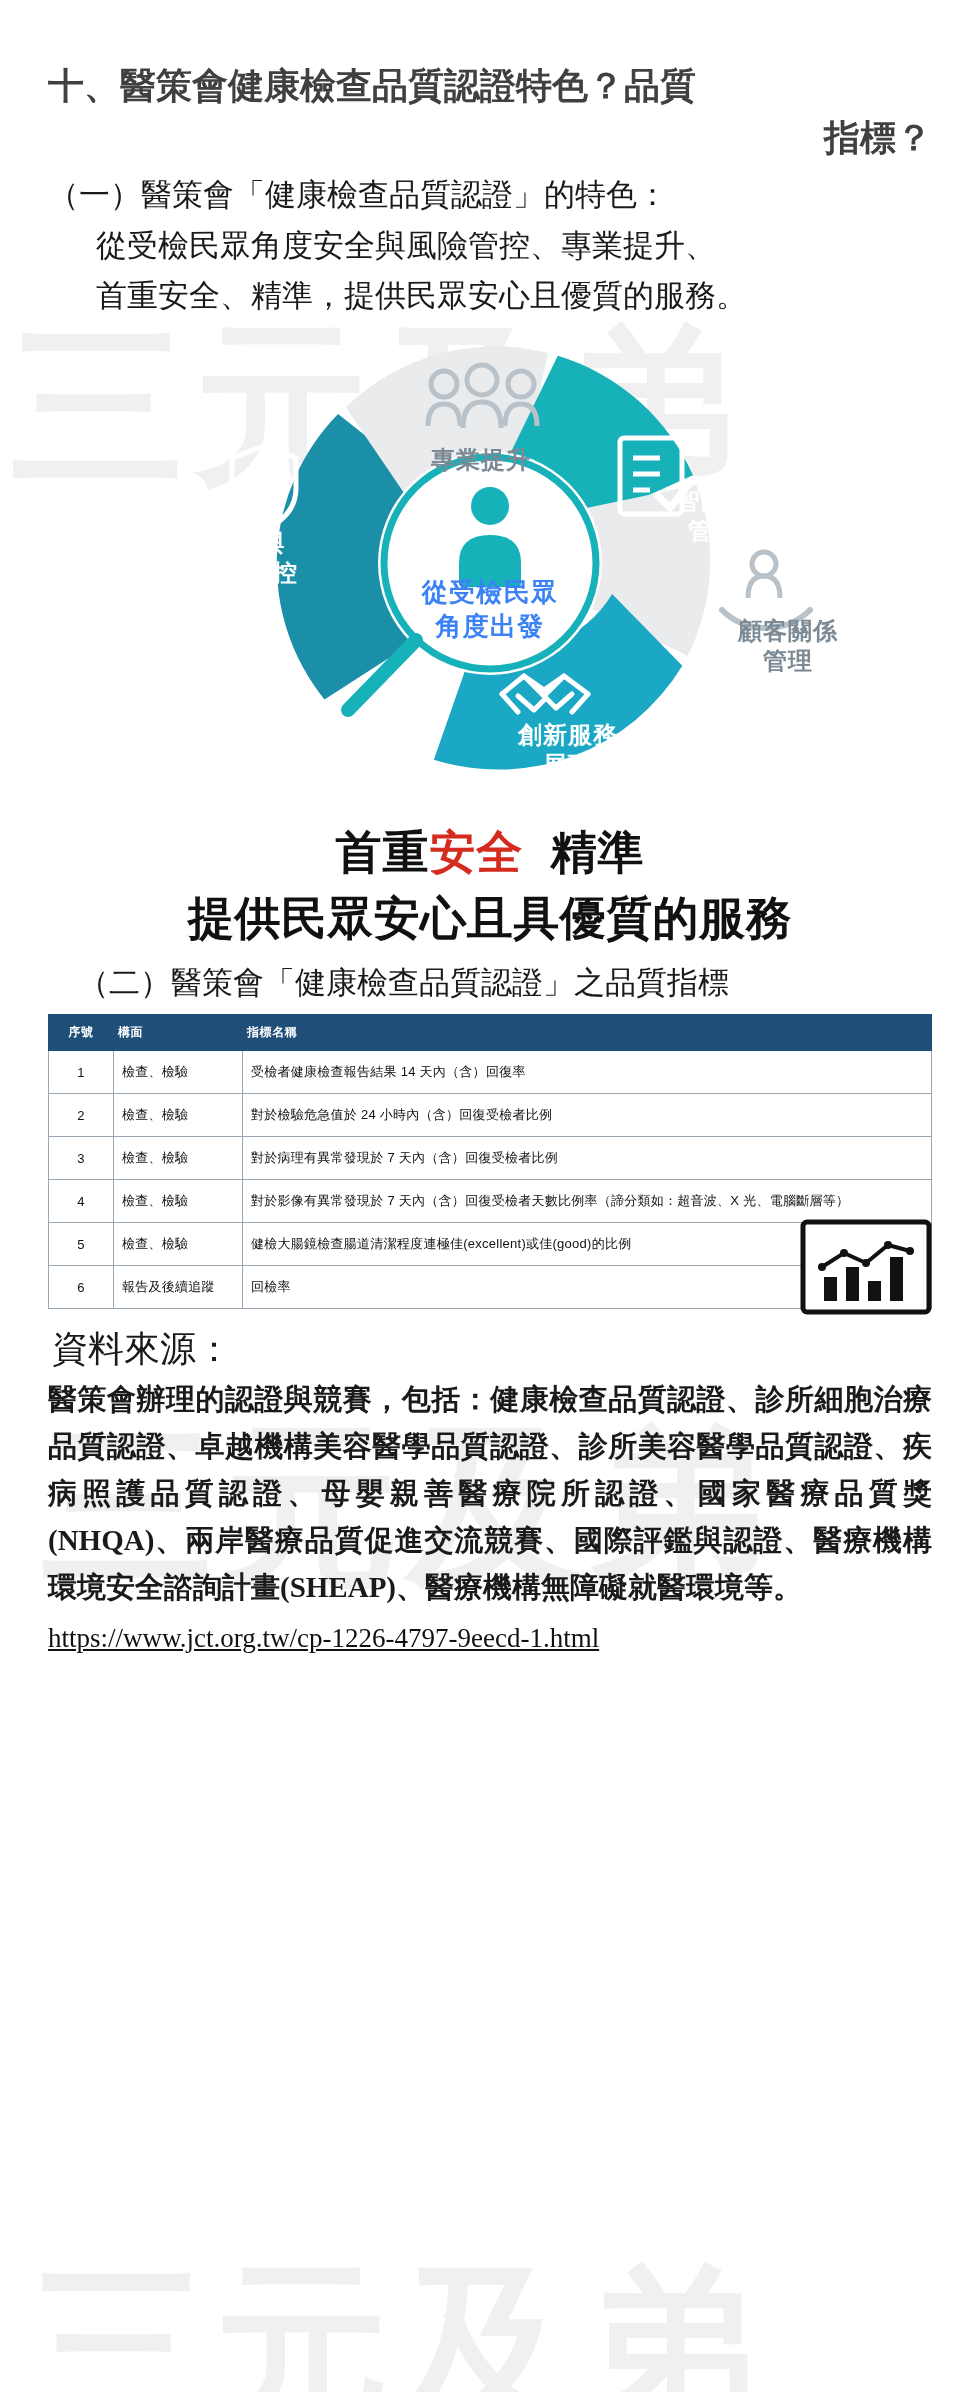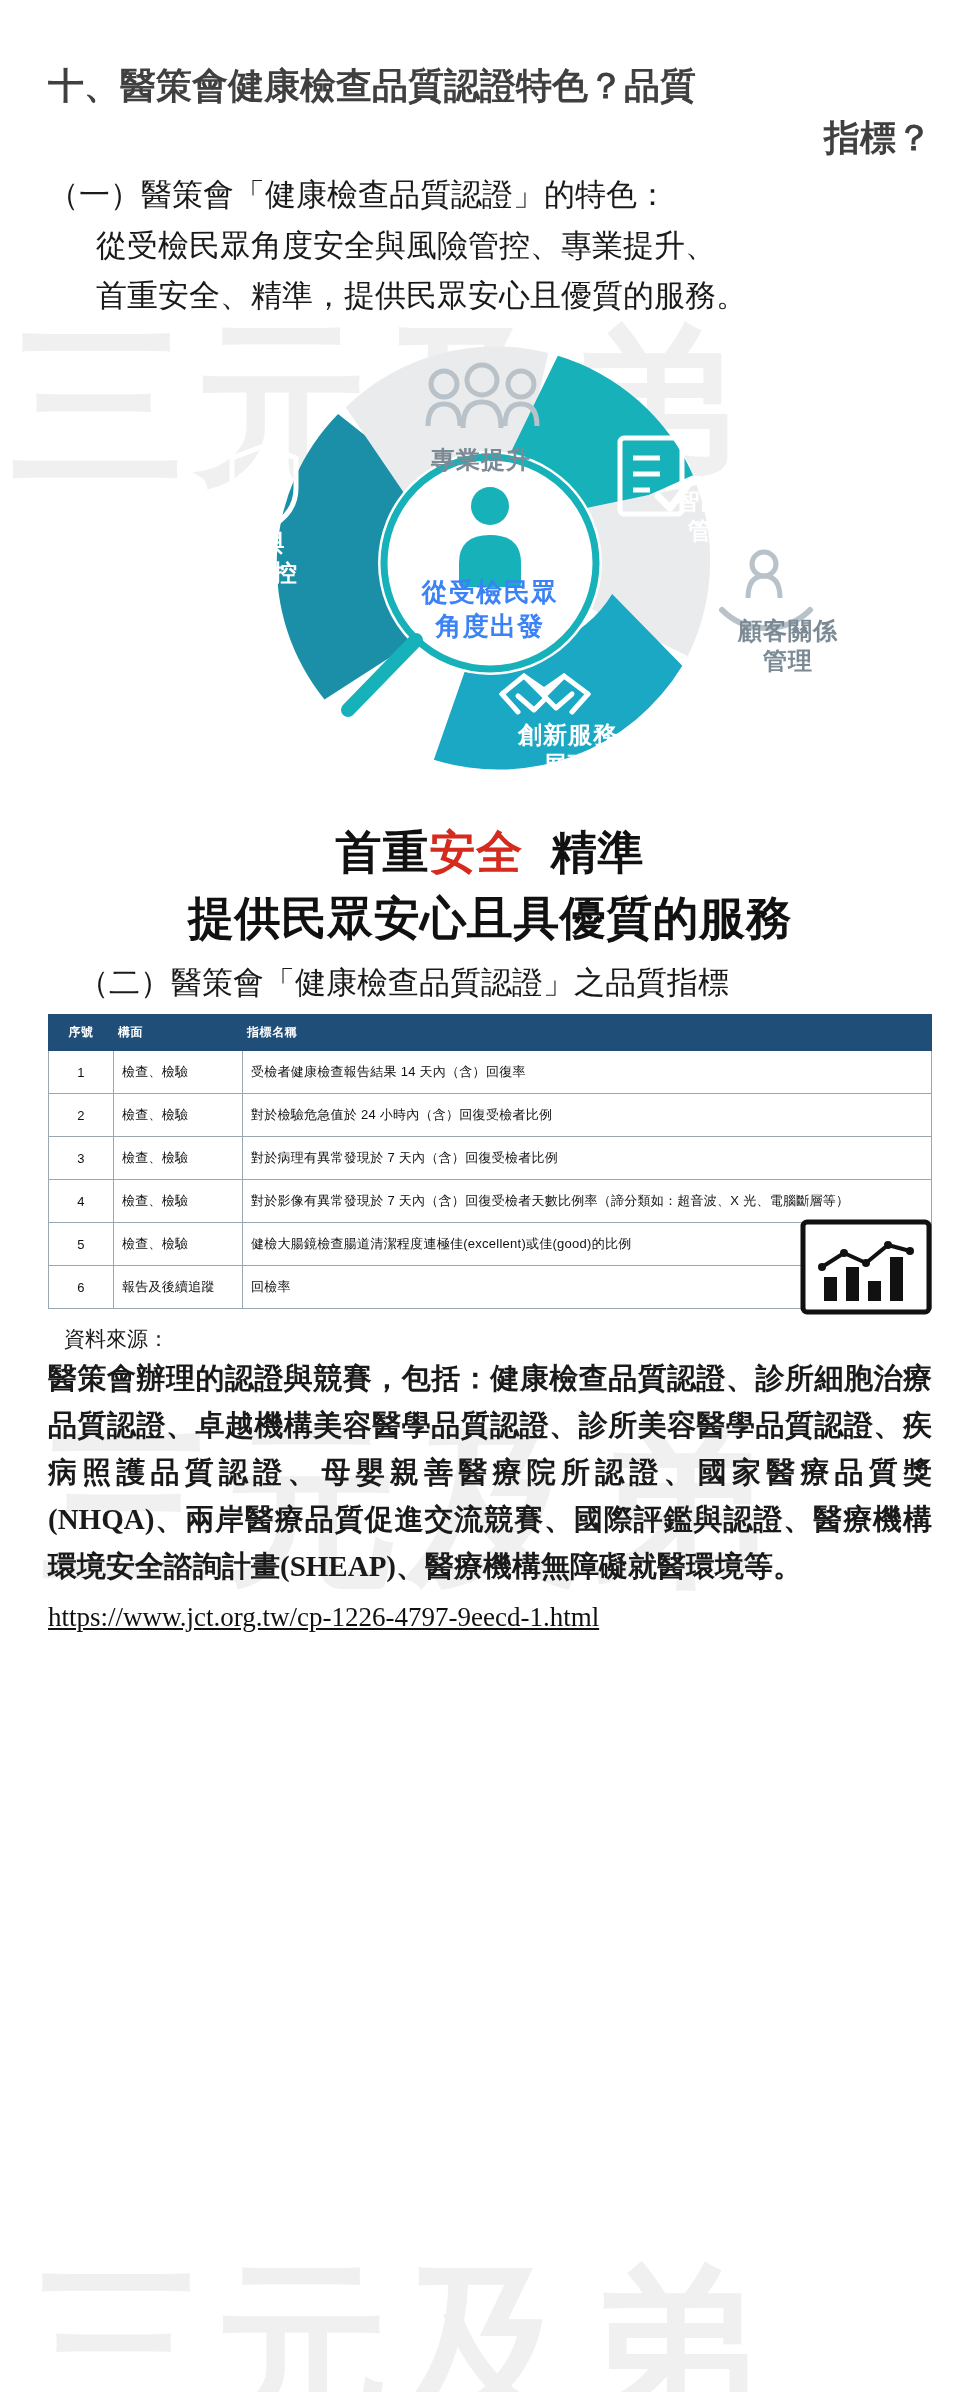--- a/index.html
+++ b/index.html
@@ -163,22 +163,22 @@
     right: 0px;
     bottom: -6px;
     width: 132px;
     height: 96px;
     z-index: 5;
   }
   .table-wrap { position: relative; width: 884px; margin: 0 auto; }
 
   
   .source-label {
-    font-size: 21px;
-    margin: 16px 0 2px 16px;
+    font-size: 36px;
+    margin: 16px 0 2px 4px;
   }
   .source-body {
     font-size: 29px;
     font-weight: bold;
     line-height: 1.62;
     margin: 0;
     text-align: justify;
   }
   .link {
     display: block;

